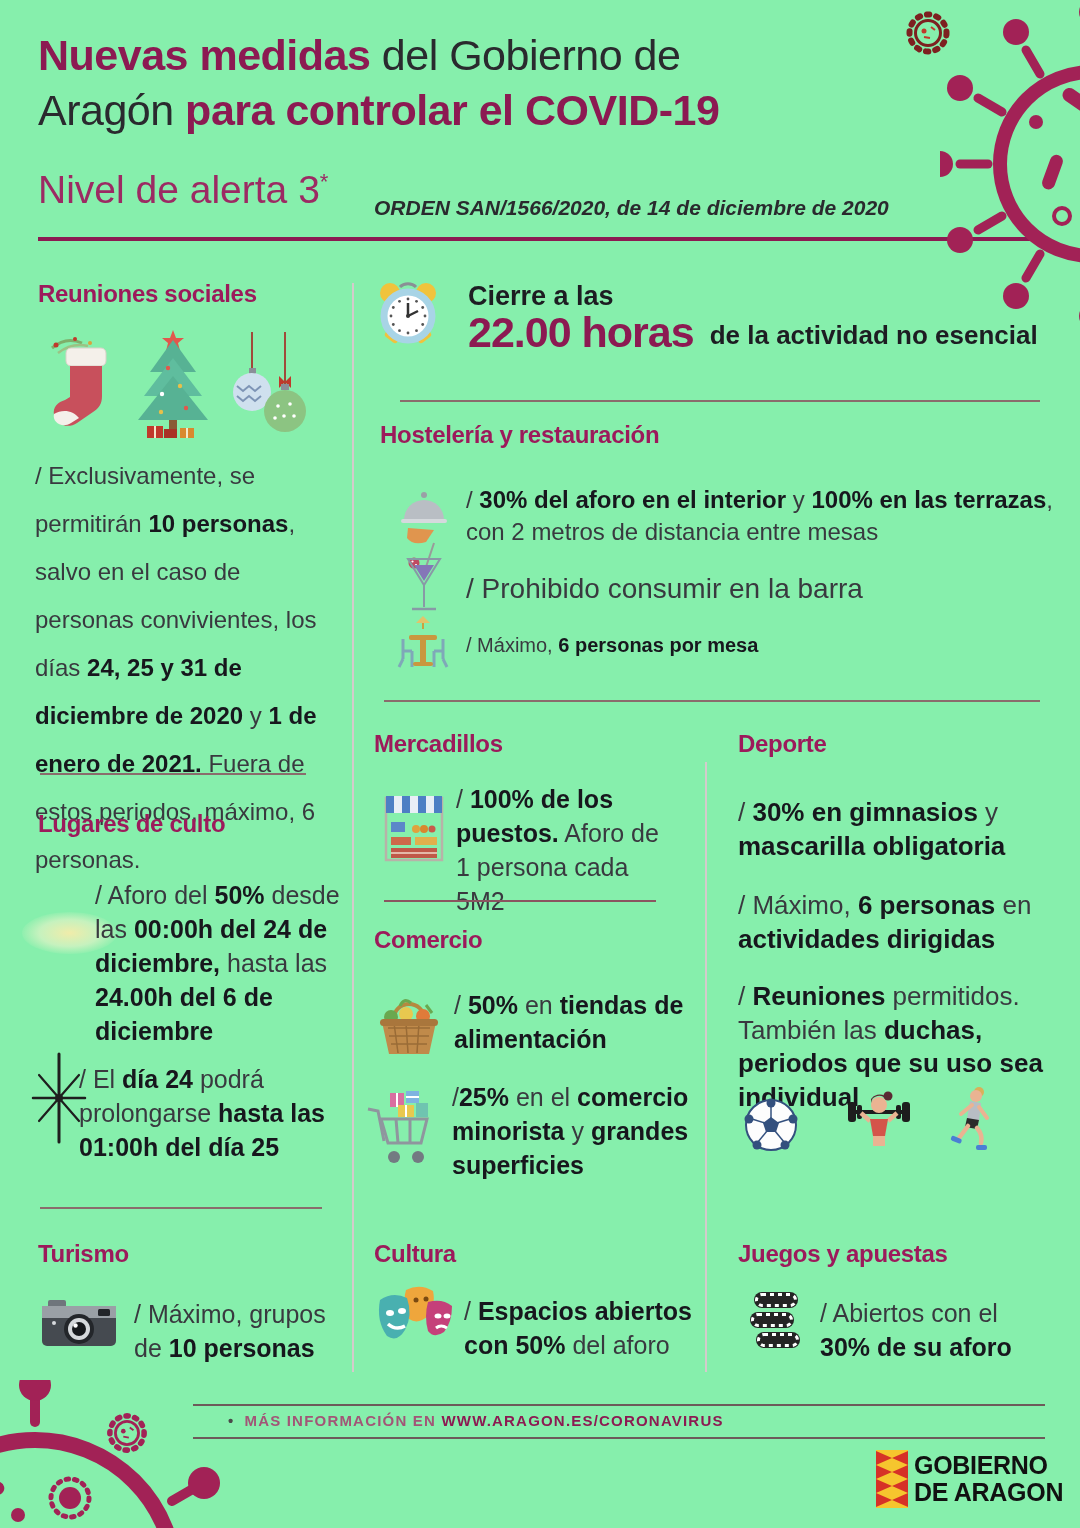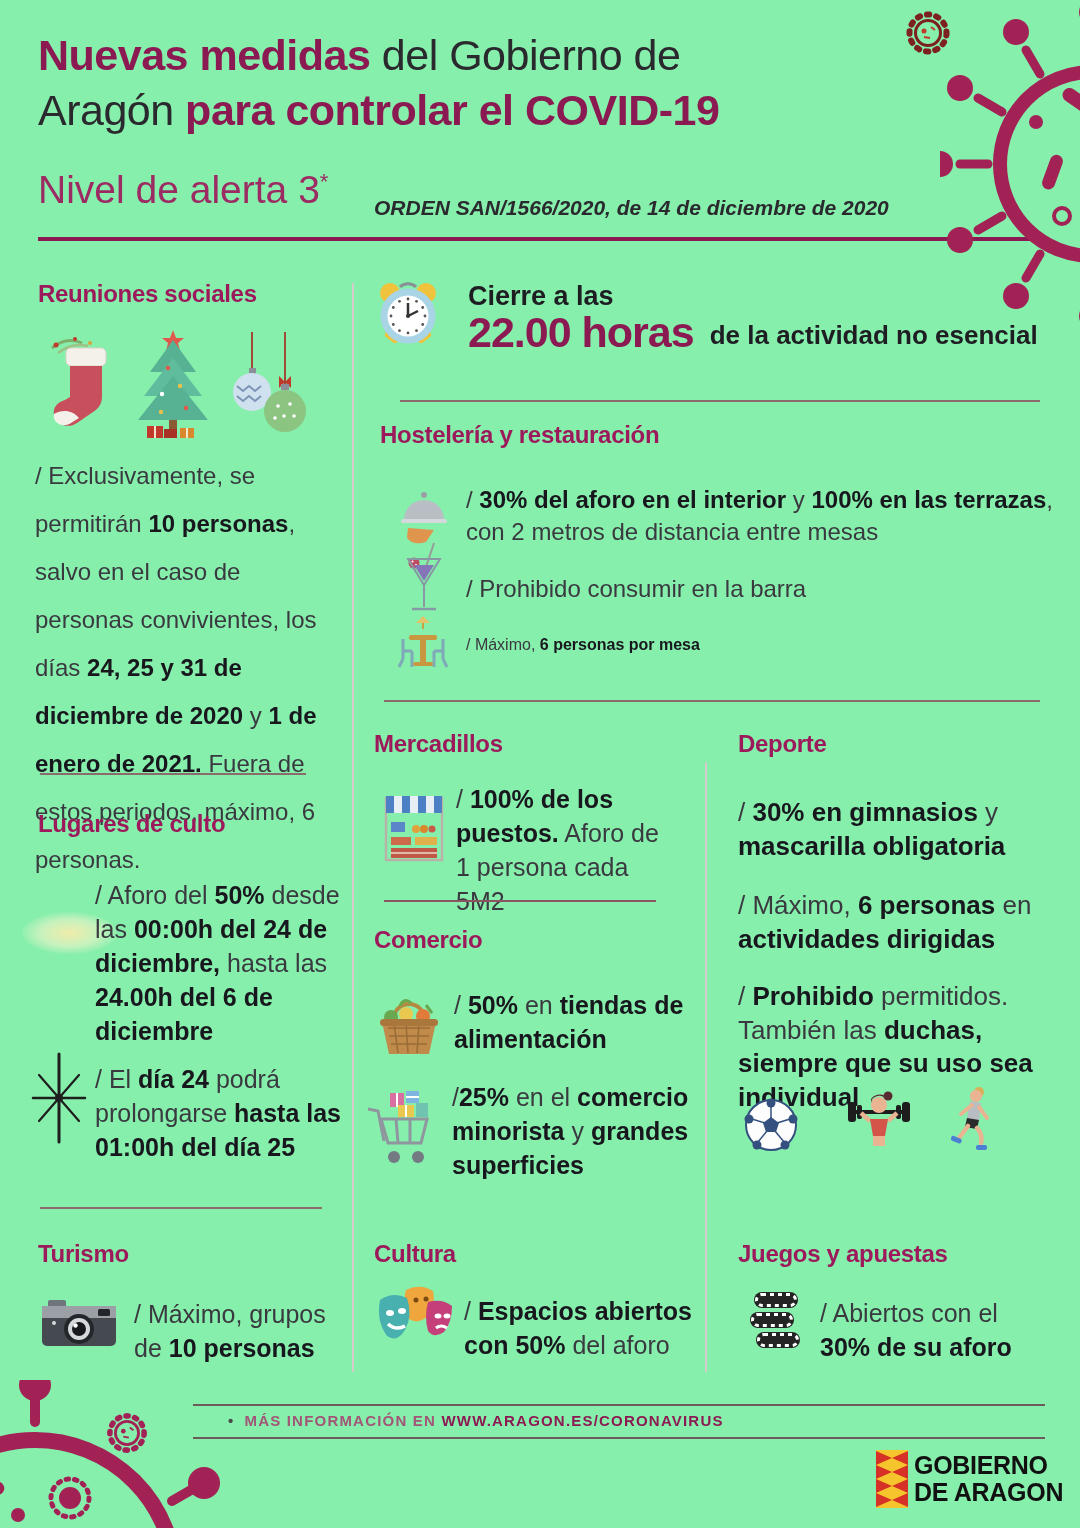--- a/index.html
+++ b/index.html
@@ -160,21 +160,21 @@
     <svg width="66" height="92" viewBox="0 0 66 92">
       <g stroke="#1e1e1e" stroke-linecap="round" fill="none">
         <line x1="33" y1="2" x2="33" y2="90" stroke-width="3"></line>
         <line x1="7" y1="46" x2="59" y2="46" stroke-width="2.5"></line>
         <line x1="13" y1="23" x2="53" y2="69" stroke-width="2.2"></line>
         <line x1="53" y1="23" x2="13" y2="69" stroke-width="2.2"></line>
       </g>
       <circle cx="33" cy="46" r="4" fill="#1e1e1e"></circle>
     </svg>
   </div>
-  <p class="item abs" style="left:95px;top:1062px;width:252px">
+  <p class="item abs" style="left:79px;top:1062px;width:252px">
     <span>/ El </span><span class="b">día 24</span><span> podrá prolongarse </span><span class="b">hasta las 01:00h del día 25</span>
   </p>
 
   <div class="hline" style="left:40px;top:1207px;width:282px"></div>
 
   <h2 class="h abs" style="left:38px;top:1240px">Turismo</h2>
   <div class="abs" style="left:40px;top:1292px">
     <svg width="78" height="58" viewBox="0 0 78 58">
       <rect x="8" y="8" width="18" height="8" rx="2" fill="#6f757c"></rect>
       <rect x="2" y="14" width="74" height="40" rx="5" fill="#454a50"></rect>
@@ -247,21 +247,21 @@
       <line x1="30" y1="2" x2="22" y2="26" stroke="#9a9a9a" stroke-width="2"></line>
       <circle cx="10" cy="22" r="5.5" fill="#c04a62"></circle>
         <circle cx="8.5" cy="20.5" r="1.1" fill="#fff"></circle>
         <circle cx="12" cy="24" r="1.1" fill="#fff"></circle>
       <path d="M4,18 L36,18 L20,44 Z" fill="none" stroke="#8899a6" stroke-width="2"></path>
       <path d="M10,24 L30,24 L20,40 Z" fill="#8576b8"></path>
       <line x1="20" y1="44" x2="20" y2="66" stroke="#8899a6" stroke-width="2"></line>
       <line x1="8" y1="68" x2="32" y2="68" stroke="#8899a6" stroke-width="2.5"></line>
     </svg>
   </div>
-  <p class="item abs" style="left:466px;top:572px;width:560px;font-size:24px">
+  <p class="item abs" style="left:466px;top:572px;width:560px;font-size:28px">
     <span>/ Prohibido consumir en la barra</span>
   </p>
 
   <div class="abs" style="left:394px;top:613px">
     <svg width="58" height="60" viewBox="0 0 58 60">
       <line x1="29" y1="4" x2="29" y2="16" stroke="#c9a23f" stroke-width="2"></line>
       <path d="M22,10 h14 l-7,-7 z" fill="#e2c46a"></path>
       <g stroke="#7fa8b8" stroke-width="3" fill="none">
         <path d="M9,26 v20"></path>
           <path d="M9,38 h9"></path>
@@ -270,21 +270,21 @@
         <path d="M49,26 v20"></path>
           <path d="M40,38 h9"></path>
           <path d="M49,46 l4,8"></path>
           <path d="M40,38 v16"></path>
       </g>
       <rect x="15" y="22" width="28" height="5" rx="2" fill="#c9973f"></rect>
       <rect x="26" y="27" width="6" height="22" fill="#c9973f"></rect>
       <rect x="19" y="49" width="20" height="4" rx="2" fill="#c9973f"></rect>
     </svg>
   </div>
-  <p class="item abs" style="left:466px;top:628px;width:560px;font-size:16px">
+  <p class="item abs" style="left:466px;top:628px;width:560px;font-size:20px">
     <span>/ Máximo, </span><span class="b">6 personas por mesa</span>
   </p>
 
   <div class="hline" style="left:384px;top:700px;width:656px"></div>
 
   <h2 class="h abs" style="left:374px;top:730px">Mercadillos</h2>
   <div class="abs" style="left:382px;top:792px">
     <svg width="64" height="74" viewBox="0 0 64 74">
       <rect x="4" y="6" width="56" height="62" fill="none" stroke="#b8b2a8" stroke-width="2.5"></rect>
       <g>
@@ -360,21 +360,21 @@
   </p>
 
   <h2 class="h abs" style="left:738px;top:730px">Deporte</h2>
   <p class="item abs" style="left:738px;top:795px;width:312px;font-size:26px">
     <span>/ </span><span class="b">30% en gimnasios</span><span> y </span><span class="b">mascarilla obligatoria</span>
   </p>
   <p class="item abs" style="left:738px;top:888px;width:312px;font-size:26px">
     <span>/ Máximo, </span><span class="b">6 personas</span><span> en </span><span class="b">actividades dirigidas</span>
   </p>
   <p class="item abs" style="left:738px;top:980px;width:314px;font-size:26px;line-height:33.5px">
-    <span>/ </span><span class="b">Prohibido</span><span> permitidos. También las </span><span class="b">duchas, siempre que su uso sea individual</span>
+    <span>/ </span><span class="b">Reuniones</span><span> permitidos. También las </span><span class="b">duchas, periodos que su uso sea individual</span>
   </p>
 
   <div class="abs" style="left:744px;top:1098px">
     <svg width="54" height="54" viewBox="0 0 54 54">
       <circle cx="27" cy="27" r="25" fill="#fdfdfd" stroke="#33507e" stroke-width="2"></circle>
       <g stroke="#33507e" stroke-width="1.5">
         <line x1="27" y1="20" x2="27" y2="7"></line>
           <line x1="21" y1="25" x2="8" y2="21"></line>
           <line x1="33" y1="25" x2="46" y2="21"></line>
         <line x1="23" y1="33" x2="14" y2="44"></line>

